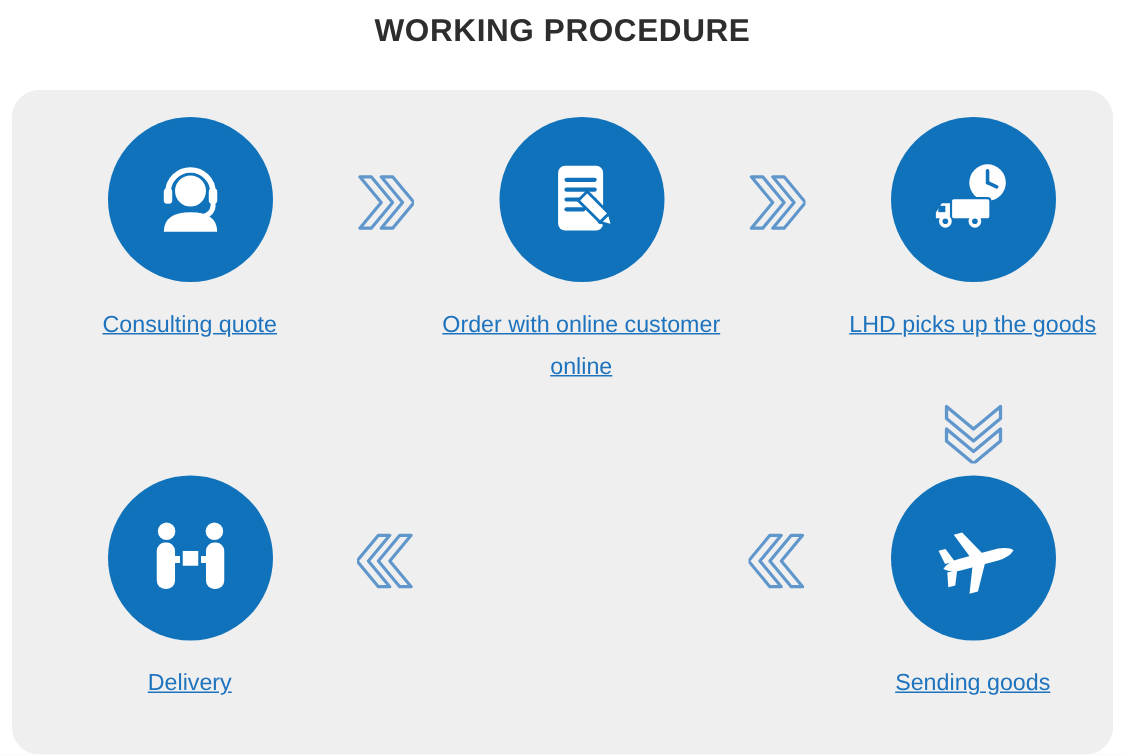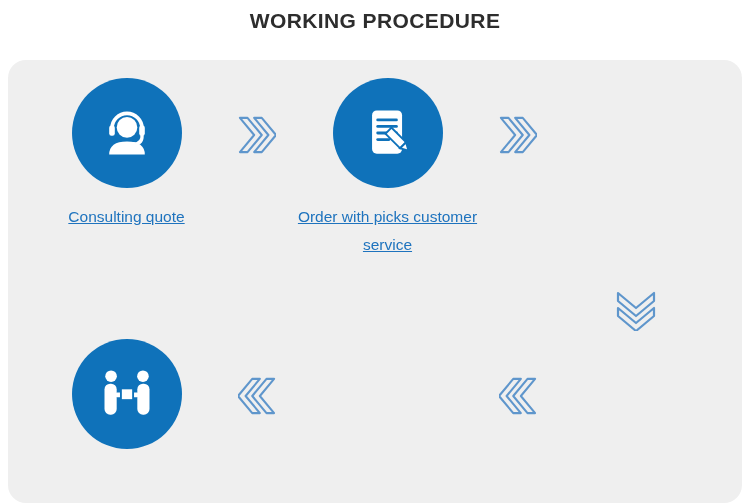--- a/index.html
+++ b/index.html
@@ -64,32 +64,53 @@
             <line x1="21" y1="25" x2="41" y2="25"></line>
             <line x1="21" y1="32" x2="41" y2="32"></line>
             <line x1="21" y1="39" x2="33" y2="39"></line>
           </g>
           <g transform="translate(41 38) rotate(-45)">
             <rect x="-4.5" y="-12" width="9" height="22" fill="#fff" stroke="#0f72ba" stroke-width="2"></rect>
             <polygon points="-4.5,10 4.5,10 0,18" fill="#fff" stroke="#0f72ba" stroke-width="2"></polygon>
           </g>
         </svg>
       </div>
-      <div class="label">Order with picks customer service</div>
+      <div class="label">Order with online customer online</div>
     </div>
 
     <div class="arrow-cell">
       <svg width="38" height="38" viewBox="0 0 40 40">
         <g class="chev">
           <path d="M2 2 h8 l15 18 -15 18 h-8 l15 -18 z"></path>
           <path d="M17 2 h8 l15 18 -15 18 h-8 l15 -18 z"></path>
         </g>
       </svg>
     </div>
 
+    <div class="step">
+      <div class="circle">
+        <svg viewBox="0 0 64 64" width="60" height="60">
+          <circle cx="42" cy="20" r="13" fill="#fff"></circle>
+          <g stroke="#0f72ba" stroke-width="2.5" stroke-linecap="round" fill="none">
+            <line x1="42" y1="20" x2="42" y2="11.5"></line>
+            <line x1="42" y1="20" x2="48.5" y2="23"></line>
+          </g>
+          <g fill="#fff" stroke="#0f72ba" stroke-width="1.5">
+            <rect x="16" y="31" width="28" height="15" rx="2"></rect>
+            <path d="M16 34 h-7 l-4.5 7 v5 h11.5 z"></path>
+          </g>
+          <rect x="7" y="36.5" width="5" height="4.5" fill="#0f72ba"></rect>
+          <circle cx="12" cy="47.5" r="4.5" fill="#fff"></circle>
+            <circle cx="12" cy="47.5" r="2" fill="#0f72ba"></circle>
+          <circle cx="33" cy="47.5" r="4.5" fill="#fff"></circle>
+            <circle cx="33" cy="47.5" r="2" fill="#0f72ba"></circle>
+        </svg>
+      </div>
+      <div class="label">LHD picks up the goods</div>
+    </div>
 
     <div class="down-cell">
       <svg width="40" height="40" viewBox="0 0 40 40">
         <g class="chev" transform="rotate(90 20 20)">
           <path d="M2 2 h8 l15 18 -15 18 h-8 l15 -18 z"></path>
           <path d="M17 2 h8 l15 18 -15 18 h-8 l15 -18 z"></path>
         </g>
       </svg>
     </div>
 
@@ -100,20 +121,21 @@
             <circle cx="15" cy="13" r="6.2"></circle>
             <circle cx="49" cy="13" r="6.2"></circle>
             <rect x="8" y="21" width="13" height="33" rx="6"></rect>
             <rect x="43" y="21" width="13" height="33" rx="6"></rect>
             <rect x="19" y="30.5" width="9" height="5" rx="2.5"></rect>
             <rect x="36" y="30.5" width="9" height="5" rx="2.5"></rect>
           </g>
           <rect x="25.5" y="26" width="13" height="12.5" fill="#fff" stroke="#0f72ba" stroke-width="2"></rect>
         </svg>
       </div>
+      <div class="label">Delivery</div>
     </div>
 
     <div class="arrow-cell r3c2">
       <svg width="38" height="38" viewBox="0 0 40 40">
         <g class="chev" transform="translate(40 0) scale(-1 1)">
           <path d="M2 2 h8 l15 18 -15 18 h-8 l15 -18 z"></path>
           <path d="M17 2 h8 l15 18 -15 18 h-8 l15 -18 z"></path>
         </g>
       </svg>
     </div>
@@ -121,15 +143,29 @@
 
     <div class="arrow-cell r3c4">
       <svg width="38" height="38" viewBox="0 0 40 40">
         <g class="chev" transform="translate(40 0) scale(-1 1)">
           <path d="M2 2 h8 l15 18 -15 18 h-8 l15 -18 z"></path>
           <path d="M17 2 h8 l15 18 -15 18 h-8 l15 -18 z"></path>
         </g>
       </svg>
     </div>
 
+    <div class="step r3c5">
+      <div class="circle">
+        <svg viewBox="0 0 64 64" width="62" height="62">
+          <g fill="#fff" transform="rotate(-15 32 32)">
+            <path d="M10 34 Q14 30 22 30 L50 30 Q58 31 60 34 Q56 38 48 38 L22 38 Q14 38 10 34 Z"></path>
+            <polygon points="30,31 39,31 29,13 23,13"></polygon>
+            <polygon points="30,37 39,37 29,55 23,55"></polygon>
+            <polygon points="12,31 19,31 15,21 10,21"></polygon>
+            <polygon points="12,37 19,37 15,47 10,47"></polygon>
+          </g>
+        </svg>
+      </div>
+      <div class="label">Sending goods</div>
+    </div>
 
   </div>
 </div>
 
 </body></html>

